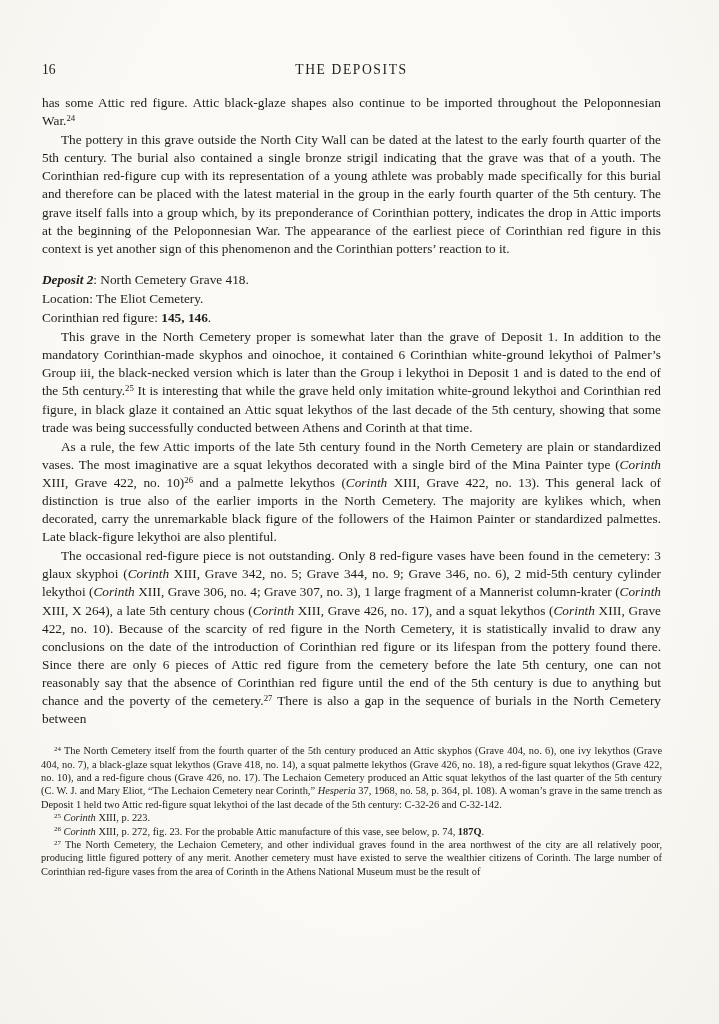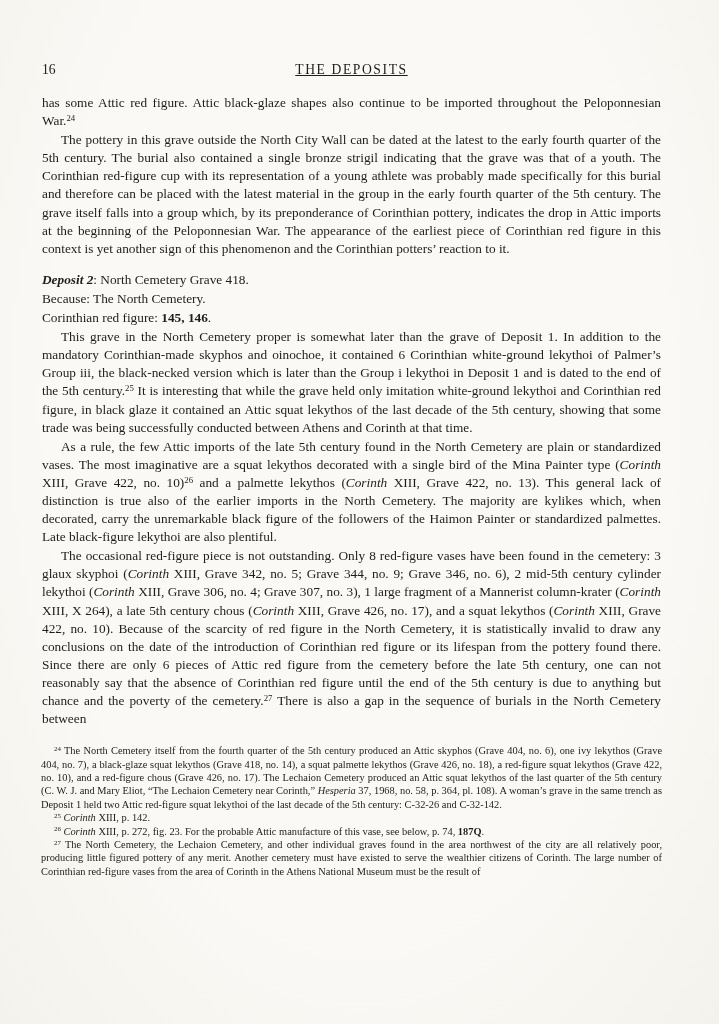--- a/index.html
+++ b/index.html
@@ -22,21 +22,20 @@
     position: relative;
     height: 19px;
     margin-bottom: 13px;
     font-size: 13.6px;
   }
   .page-num { position: absolute; left: 1px; top: 0; }
   .head-title {
     position: absolute; left: 0; right: 0;
     text-align: center;
     letter-spacing: 1.6px;
-    text-decoration: underline;
   }
   .body-text {
     font-size: 13.3px;
     line-height: 18.1px;
     text-align: justify;
   }
   .para { margin: 1px; }
   .indent { text-indent: 19px; }
   .noindent { text-indent: 0; }
   .deposit-block { margin-top: 13px; }
@@ -64,29 +63,29 @@
     <span class="page-num">16</span>
     <span class="head-title">THE DEPOSITS</span>
   </div>
 
   <div class="body-text">
     <p class="para noindent"><span>has some Attic red figure. Attic black-glaze shapes also continue to be imported throughout the Peloponnesian War.</span><sup>24</sup></p>
     <p class="para indent"><span>The pottery in this grave outside the North City Wall can be dated at the latest to the early fourth quarter of the 5th century. The burial also contained a single bronze strigil indicating that the grave was that of a youth. The Corinthian red-figure cup with its representation of a young athlete was probably made specifically for this burial and therefore can be placed with the latest material in the group in the early fourth quarter of the 5th century. The grave itself falls into a group which, by its preponderance of Corinthian pottery, indicates the drop in Attic imports at the beginning of the Peloponnesian War. The appearance of the earliest piece of Corinthian red figure in this context is yet another sign of this phenomenon and the Corinthian potters’ reaction to it.</span></p>
 
     <div class="deposit-block">
       <p class="para"><span style="font-style: italic; font-weight: bold;">Deposit 2</span><span>: North Cemetery Grave 418.</span></p>
-      <p class="para"><span>Because: The North Cemetery.</span></p>
+      <p class="para"><span>Location: The Eliot Cemetery.</span></p>
       <p class="para"><span>Corinthian red figure: </span><span style="font-weight: bold;">145, 146</span><span>.</span></p>
     </div>
 
     <p class="para indent"><span>This grave in the North Cemetery proper is somewhat later than the grave of Deposit 1. In addition to the mandatory Corinthian-made skyphos and oinochoe, it contained 6 Corinthian white-ground lekythoi of Palmer’s Group iii, the black-necked version which is later than the Group i lekythoi in Deposit 1 and is dated to the end of the 5th century.</span><sup>25</sup><span> It is interesting that while the grave held only imitation white-ground lekythoi and Corinthian red figure, in black glaze it contained an Attic squat lekythos of the last decade of the 5th century, showing that some trade was being successfully conducted between Athens and Corinth at that time.</span></p>
     <p class="para indent"><span>As a rule, the few Attic imports of the late 5th century found in the North Cemetery are plain or standardized vases. The most imaginative are a squat lekythos decorated with a single bird of the Mina Painter type (</span><span style="font-style: italic;">Corinth</span><span> XIII, Grave 422, no. 10)</span><sup>26</sup><span> and a palmette lekythos (</span><span style="font-style: italic;">Corinth</span><span> XIII, Grave 422, no. 13). This general lack of distinction is true also of the earlier imports in the North Cemetery. The majority are kylikes which, when decorated, carry the unremarkable black figure of the followers of the Haimon Painter or standardized palmettes. Late black-figure lekythoi are also plentiful.</span></p>
     <p class="para indent"><span>The occasional red-figure piece is not outstanding. Only 8 red-figure vases have been found in the cemetery: 3 glaux skyphoi (</span><span style="font-style: italic;">Corinth</span><span> XIII, Grave 342, no. 5; Grave 344, no. 9; Grave 346, no. 6), 2 mid-5th century cylinder lekythoi (</span><span style="font-style: italic;">Corinth</span><span> XIII, Grave 306, no. 4; Grave 307, no. 3), 1 large fragment of a Mannerist column-krater (</span><span style="font-style: italic;">Corinth</span><span> XIII, X 264), a late 5th century chous (</span><span style="font-style: italic;">Corinth</span><span> XIII, Grave 426, no. 17), and a squat lekythos (</span><span style="font-style: italic;">Corinth</span><span> XIII, Grave 422, no. 10). Because of the scarcity of red figure in the North Cemetery, it is statistically invalid to draw any conclusions on the date of the introduction of Corinthian red figure or its lifespan from the pottery found there. Since there are only 6 pieces of Attic red figure from the cemetery before the late 5th century, one can not reasonably say that the absence of Corinthian red figure until the end of the 5th century is due to anything but chance and the poverty of the cemetery.</span><sup>27</sup><span> There is also a gap in the sequence of burials in the North Cemetery between</span></p>
   </div>
 
   <div class="footnotes">
     <p class="fn"><sup>24</sup><span> The North Cemetery itself from the fourth quarter of the 5th century produced an Attic skyphos (Grave 404, no. 6), one ivy lekythos (Grave 404, no. 7), a black-glaze squat lekythos (Grave 418, no. 14), a squat palmette lekythos (Grave 426, no. 18), a red-figure squat lekythos (Grave 422, no. 10), and a red-figure chous (Grave 426, no. 17). The Lechaion Cemetery produced an Attic squat lekythos of the last quarter of the 5th century (C. W. J. and Mary Eliot, “The Lechaion Cemetery near Corinth,” </span><span style="font-style: italic;">Hesperia</span><span> 37, 1968, no. 58, p. 364, pl. 108). A woman’s grave in the same trench as Deposit 1 held two Attic red-figure squat lekythoi of the last decade of the 5th century: C-32-26 and C-32-142.</span></p>
-    <p class="fn"><sup>25</sup><span> </span><span style="font-style: italic;">Corinth</span><span> XIII, p. 142.</span></p>
+    <p class="fn"><sup>25</sup><span> </span><span style="font-style: italic;">Corinth</span><span> XIII, p. 223.</span></p>
     <p class="fn"><sup>26</sup><span> </span><span style="font-style: italic;">Corinth</span><span> XIII, p. 272, fig. 23. For the probable Attic manufacture of this vase, see below, p. 74, </span><span style="font-weight: bold;">187Q</span><span>.</span></p>
     <p class="fn"><sup>27</sup><span> The North Cemetery, the Lechaion Cemetery, and other individual graves found in the area northwest of the city are all relatively poor, producing little figured pottery of any merit. Another cemetery must have existed to serve the wealthier citizens of Corinth. The large number of Corinthian red-figure vases from the area of Corinth in the Athens National Museum must be the result of</span></p>
   </div>
 
 </div>
 
 </body></html>

